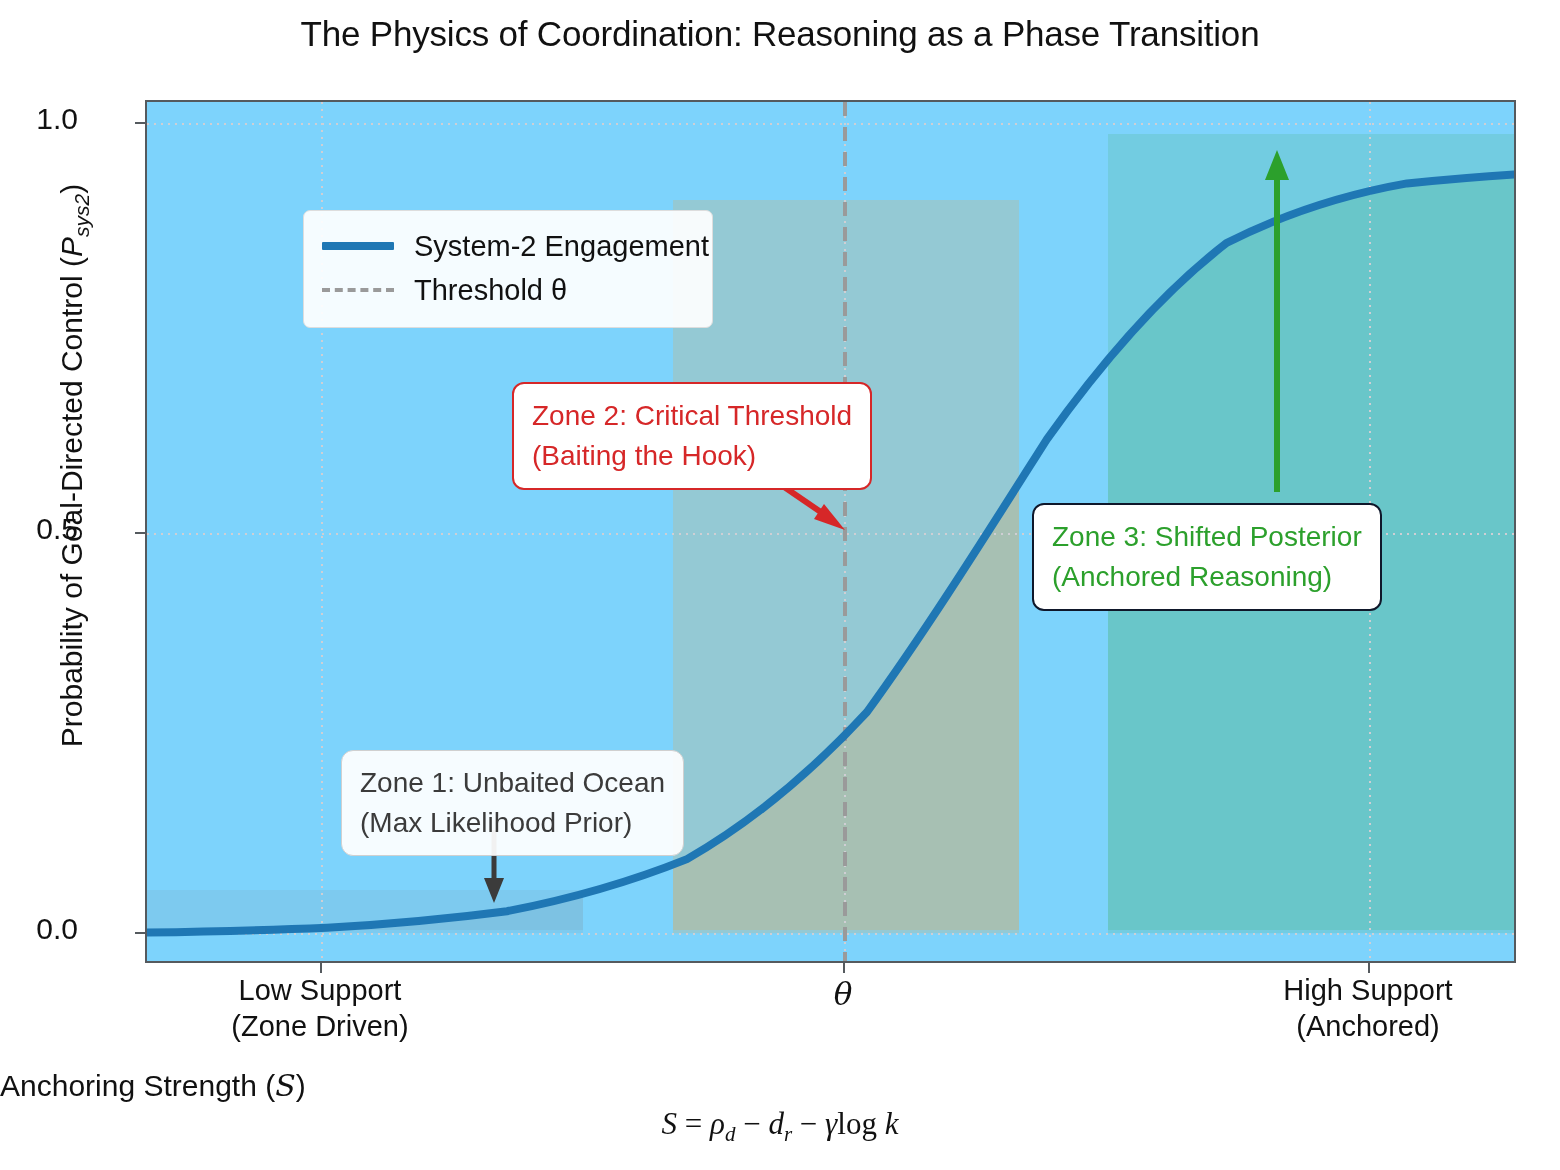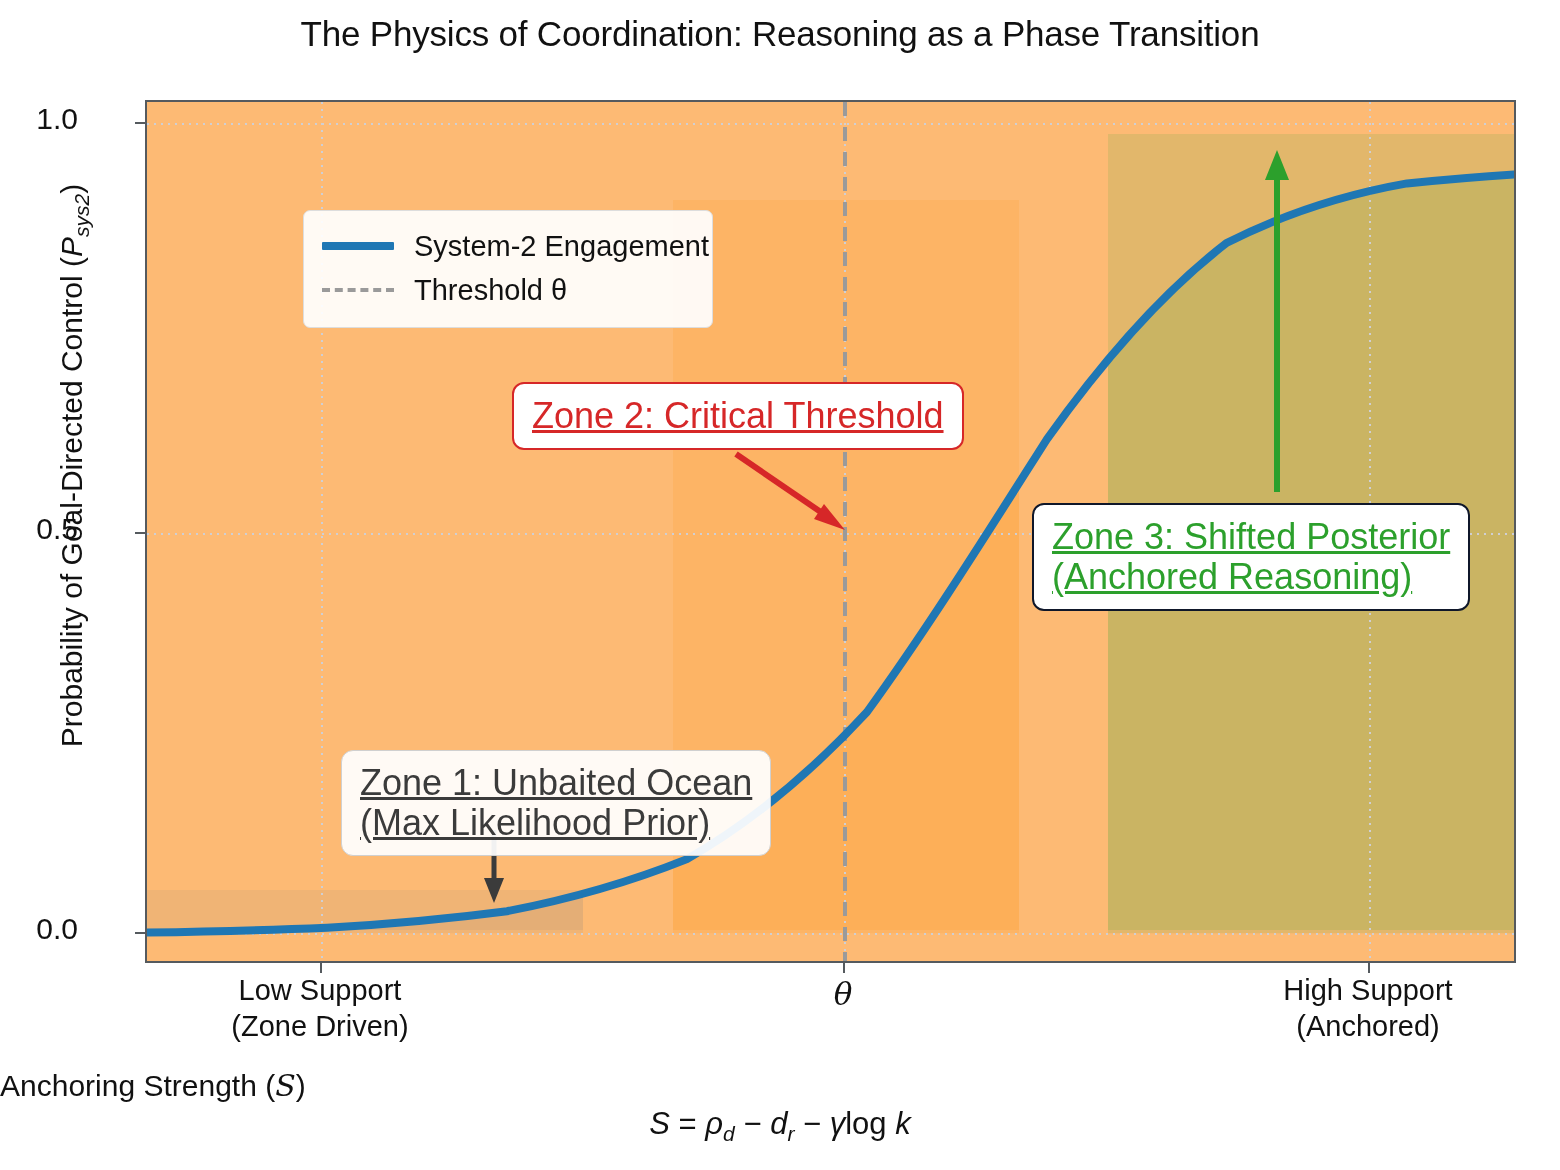--- a/index.html
+++ b/index.html
@@ -39,21 +39,21 @@
 
   
   #plot-area {
     position: absolute;
     left: 145px;
     top: 100px;
     width: 1371px;
     height: 863px;
     box-sizing: border-box;
     border: 2px solid #555a5e;
-    background: #fdba74;
+    background: #7dd3fc;
     overflow: hidden;
   }
 
   
   .zone-band { position: absolute; }
 
   #zone1-band {
     left: 0px;
     width: 436px;
     bottom: 31px;
@@ -151,21 +151,21 @@
     color: #111111;
   }
   #xlabel-formula {
     position: absolute;
     left: 0;
     top: 1106px;
     width: 1560px;
     text-align: center;
     font-size: 31px;
     color: #111111;
-    font-family: Liberation Sans, sans-serif;
+    font-family: Liberation Serif, serif;
     font-style: italic;
   }
   #xlabel-formula .sub { font-size: 21px; vertical-align: sub; }
   #xlabel-formula .up { font-style: normal; }
 
   
   #legend {
     position: absolute;
     left: 156px;
     top: 108px;
@@ -203,24 +203,23 @@
     white-space: nowrap;
   }
 
   
   .annot-box {
     position: absolute;
     box-sizing: border-box;
     background: #ffffff;
     border-radius: 12px;
     padding: 12px 18px;
-    font-size: 36px;
+    font-size: 28px;
     line-height: 40px;
     white-space: nowrap;
-    text-decoration: underline;
   }
 
   #annot-zone1 {
     left: 341px;
     top: 750px;
     border: 1.5px solid #d0d0d0;
     color: #3b3b3b;
     background: rgba(255,255,255,0.93);
   }
   #annot-zone2 {
@@ -381,20 +380,21 @@
     </g>
   </svg>
 
   <div class="annot-box" id="annot-zone1">
     <div>Zone 1: Unbaited Ocean</div>
     <div>(Max Likelihood Prior)</div>
   </div>
 
   <div class="annot-box" id="annot-zone2">
     <div>Zone 2: Critical Threshold</div>
+    <div>(Baiting the Hook)</div>
   </div>
 
   <div class="annot-box" id="annot-zone3">
     <div>Zone 3: Shifted Posterior</div>
     <div>(Anchored Reasoning)</div>
   </div>
 
 </div>
 
 </body></html>

